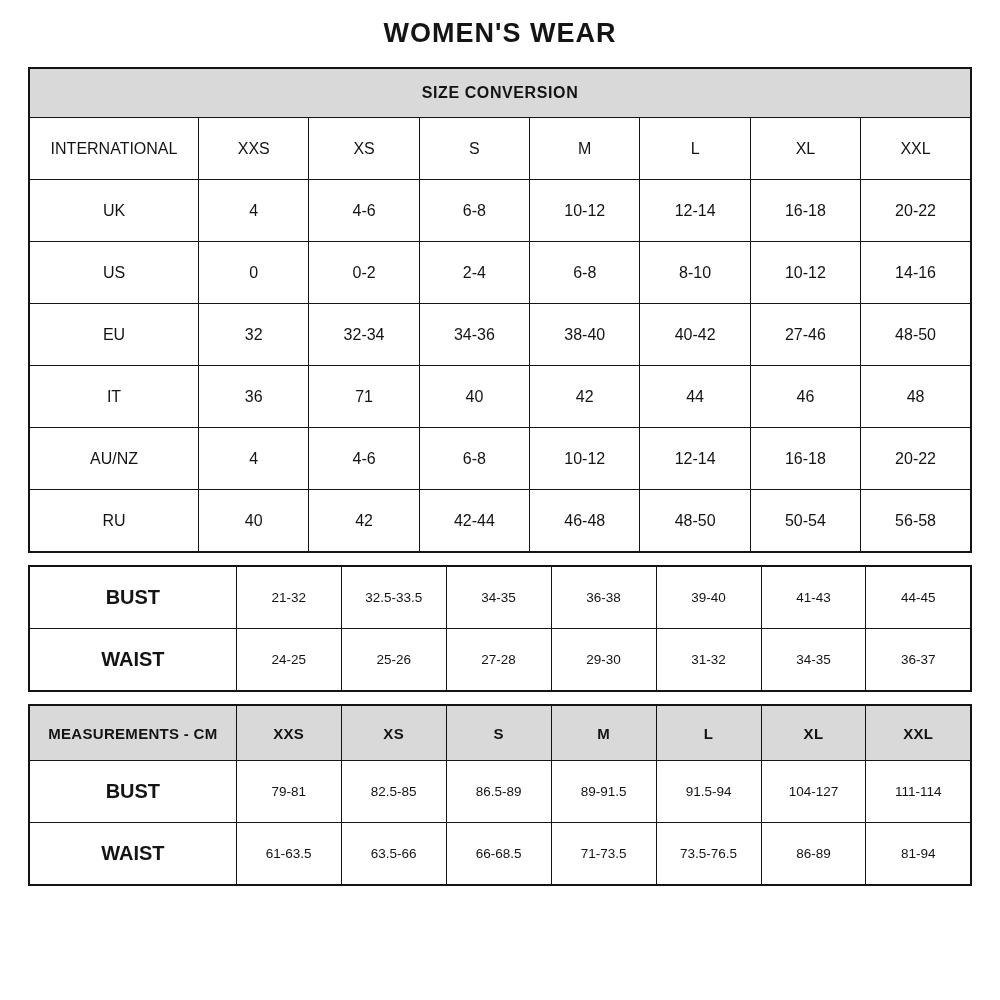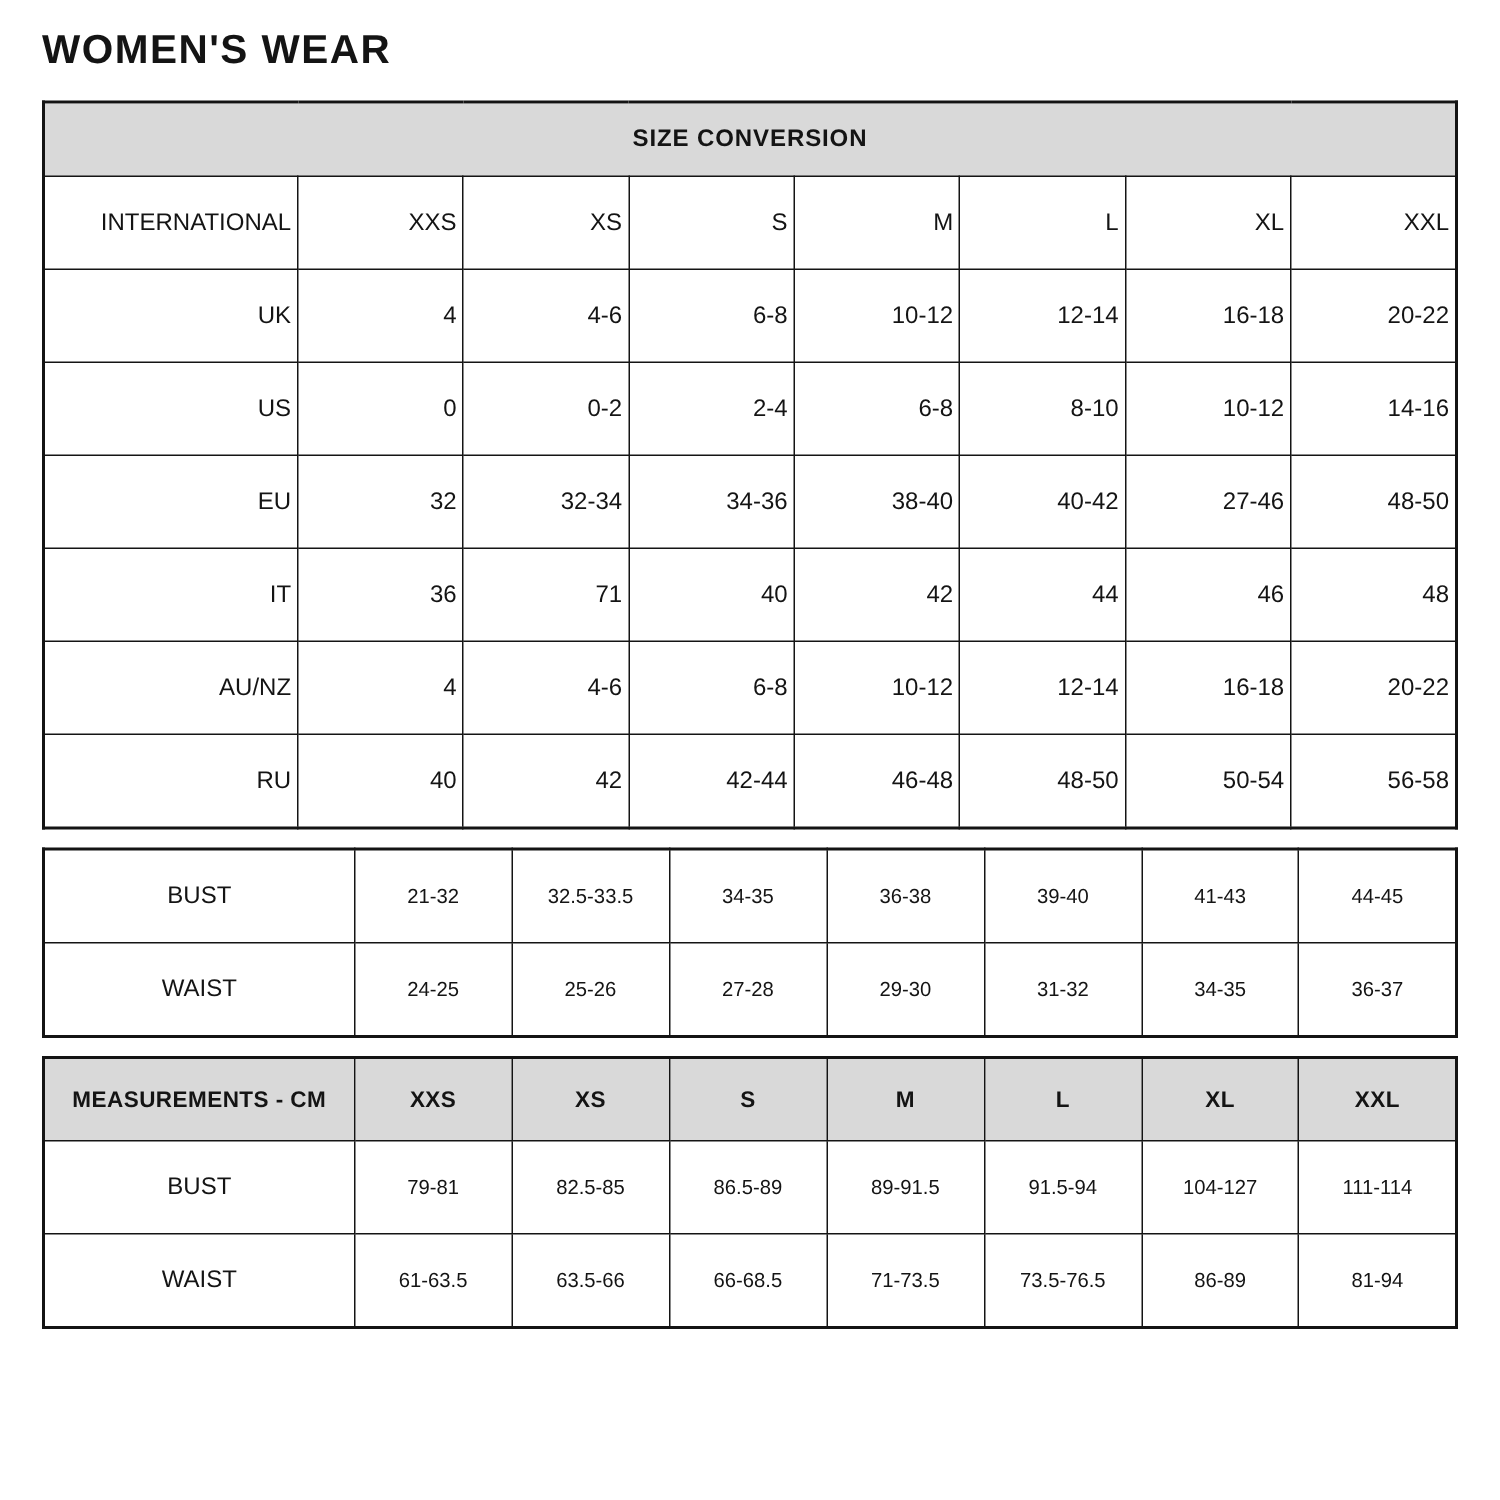--- a/index.html
+++ b/index.html
@@ -10,20 +10,21 @@
     color: #141414;
   }
   .page {
     width: 1000px;
     min-height: 1000px;
     box-sizing: border-box;
     padding: 10px 28px 20px 28px;
     background: #ffffff;
   }
   h1.page-title {
+    text-align: center;
     font-size: 27px;
     font-weight: 700;
     letter-spacing: 1px;
     margin: 8px 0 18px 0;
     color: #141414;
   }
   table {
     width: 100%;
     border-collapse: collapse;
     table-layout: fixed;
@@ -53,27 +54,26 @@
     font-size: 15px;
     height: 50px;
     letter-spacing: 0.3px;
   }
   
   .size-table td.rowlabel,
   .size-table td.val {
     font-size: 16px;
     height: 57px;
     font-weight: 400;
-    text-align: right;
   }
   
   .measure-table td.rowlabel {
-    font-size: 16px;
+    font-size: 20px;
     height: 57px;
-    font-weight: 400;
+    font-weight: 700;
   }
   .measure-table td.val {
     font-size: 13.5px;
     height: 57px;
     font-weight: 400;
   }
   
   .size-table col.c0 { width: 18%; }
   .measure-table col.c0 { width: 22%; }
 </style>

